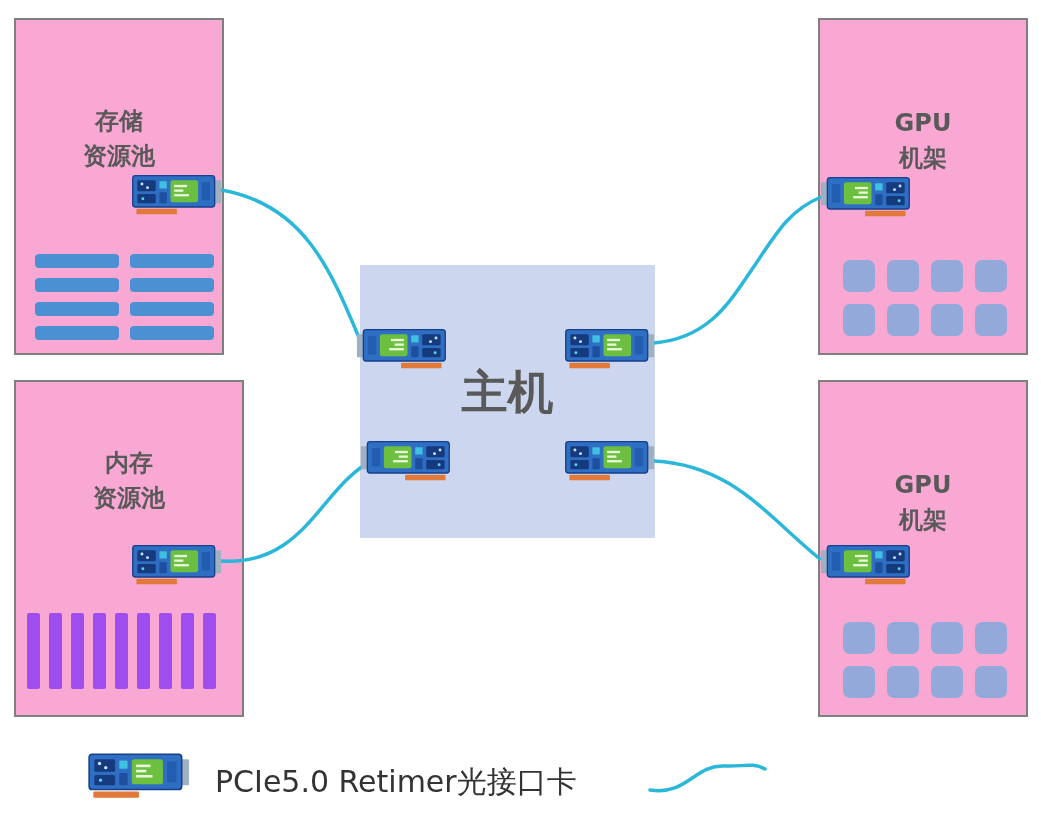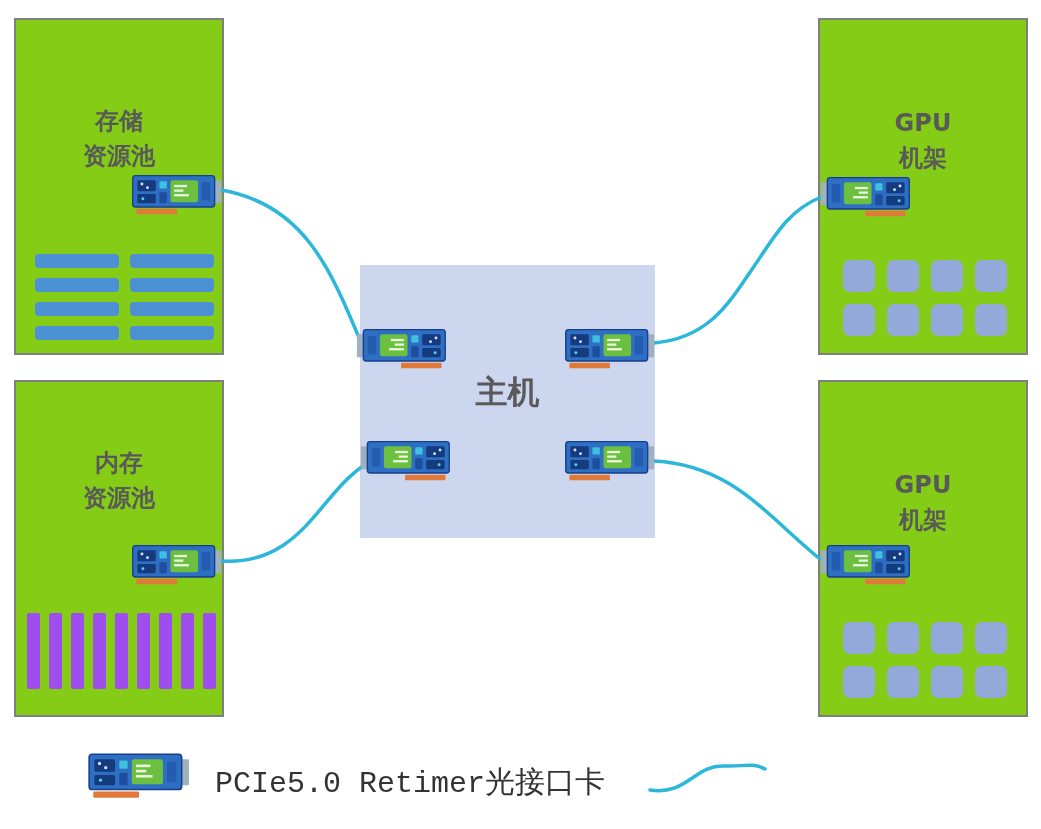--- a/index.html
+++ b/index.html
@@ -1,22 +1,22 @@
 <!DOCTYPE html>
 <html><head>
 <meta charset="utf-8">
 <style>
   html,body{margin:0;padding:0;background:#ffffff;}
   body{font-family:"DejaVu Sans","Liberation Sans",sans-serif;}
   .canvas{position:relative;width:1041px;height:829px;background:#ffffff;overflow:hidden;}
 
   
-  .pool-box{position:absolute;background:#84cc16;border:2px solid #7f7f7f;box-sizing:border-box;z-index:1;}
+  .pool-box{position:absolute;background:#f9a8d4;border:2px solid #7f7f7f;box-sizing:border-box;z-index:1;}
   #storage-box{left:14px;top:18px;width:210px;height:337px;}
-  #memory-box{left:14px;top:380px;width:210px;height:337px;}
+  #memory-box{left:14px;top:380px;width:230px;height:337px;}
   #gpu-box-top{left:818px;top:18px;width:210px;height:337px;}
   #gpu-box-bottom{left:818px;top:380px;width:210px;height:337px;}
 
   .box-label{position:absolute;width:100%;text-align:center;font-weight:bold;
              font-size:24px;color:#595959;line-height:1.45;}
   #storage-box .box-label{top:84px;}
   #memory-box .box-label{top:64px;}
   #gpu-box-top .box-label{top:86px;}
   #gpu-box-bottom .box-label{top:86px;}
 
@@ -30,34 +30,34 @@
   .memory-bar{width:13px;height:76px;border-radius:2px;background:#a04df0;}
 
   
   .gpu-units{position:absolute;left:23px;top:240px;display:grid;
              grid-template-columns:repeat(4,32px);gap:12px;}
   .gpu-unit{width:32px;height:32px;border-radius:7px;background:#93a9d9;}
 
   
   #host-box{position:absolute;left:360px;top:265px;width:295px;height:273px;
             background:#ccd7ef;z-index:2;display:flex;align-items:center;justify-content:center;}
-  #host-box .host-label{font-size:32px;font-weight:bold;color:#595959;margin-top:-18px;}
+  #host-box .host-label{font-size:46px;font-weight:bold;color:#595959;margin-top:-18px;}
 
   
   .card{position:absolute;width:92px;height:46px;z-index:6;}
   .card.mirror{transform:scaleX(-1);}
   #legend-card{width:104px;height:52px;}
 
   
   #fibers{position:absolute;left:0;top:0;width:1041px;height:829px;z-index:5;pointer-events:none;}
   .fiber{fill:none;stroke:#2ab7d9;stroke-width:3.5;stroke-linecap:round;}
 
   
   .legend-text{position:absolute;font-size:30px;color:#333333;font-weight:500;}
-  #legend-card-label{left:215px;top:762px;font-family:Liberation Mono, monospace;}
+  #legend-card-label{left:215px;top:762px;}
   #legend-fiber-label{left:791px;top:762px;}
   #legend-fiber-curve{position:absolute;left:645px;top:752px;z-index:6;}
 </style>
 </head>
 <body>
 
 <svg width="0" height="0" style="position:absolute" aria-hidden="true">
   <defs>
     <symbol id="sym-pcie-card" viewBox="0 0 100 50">
       <rect x="91" y="9" width="8" height="25" rx="1" fill="#9fb0c0"></rect>

